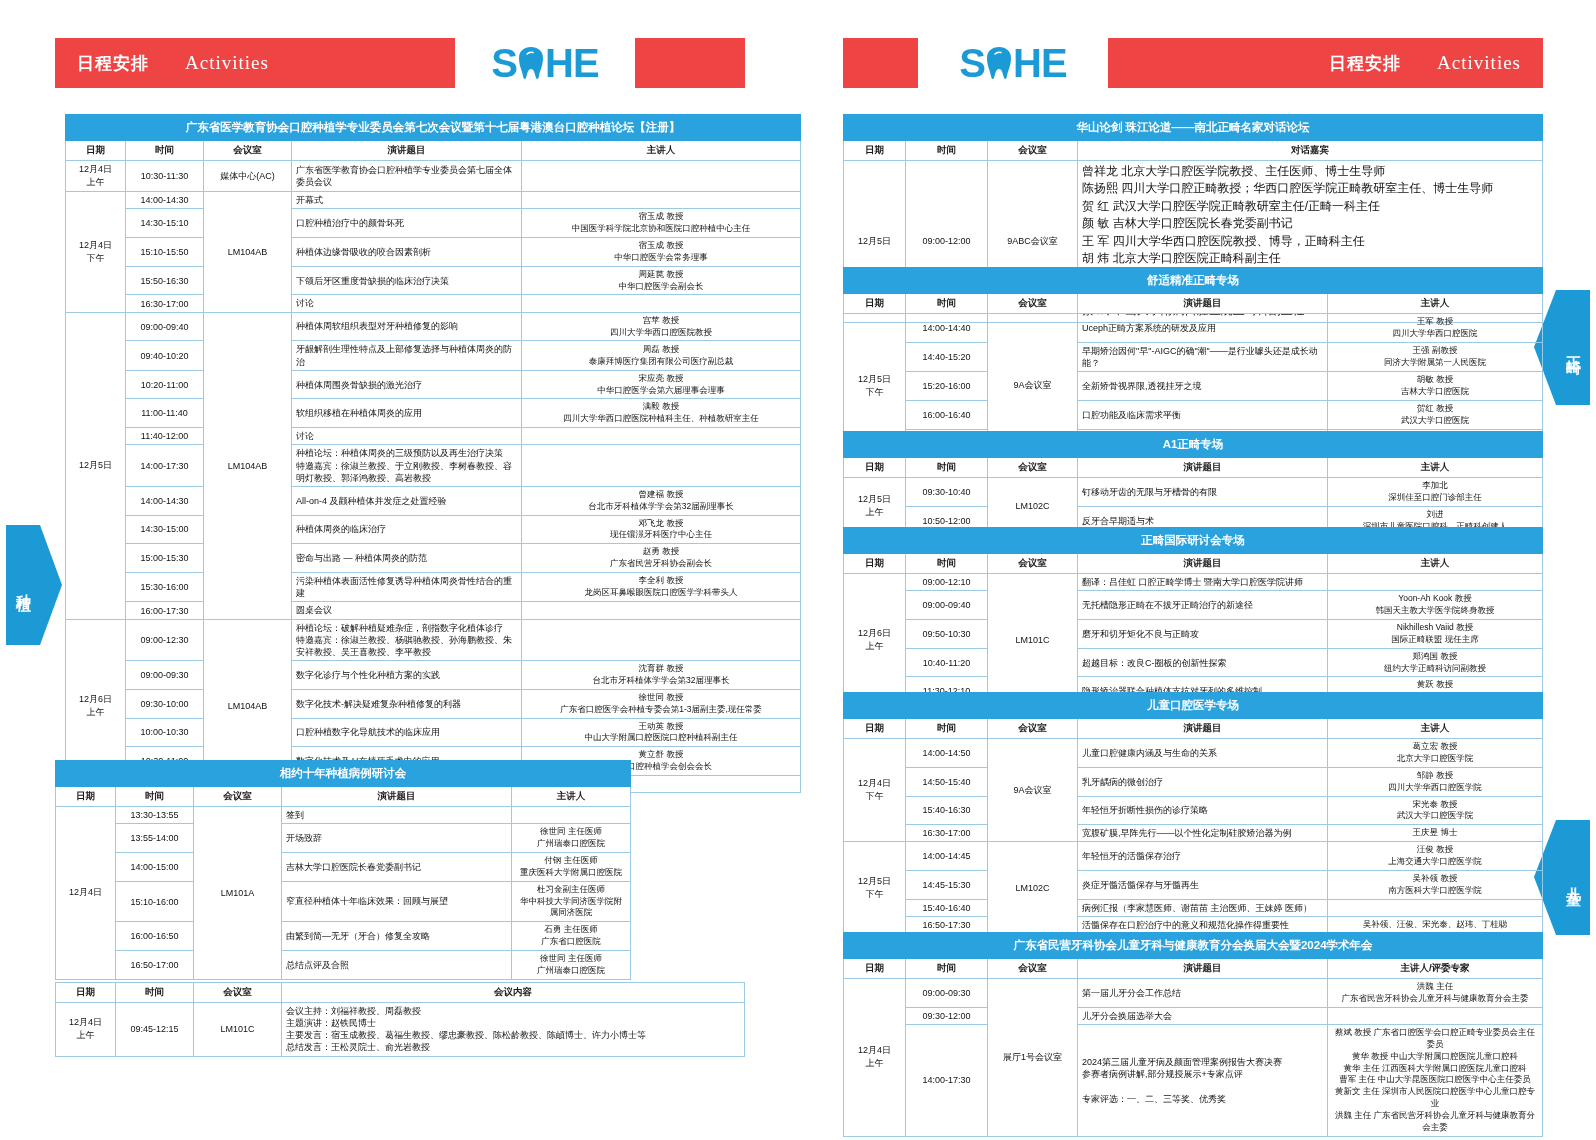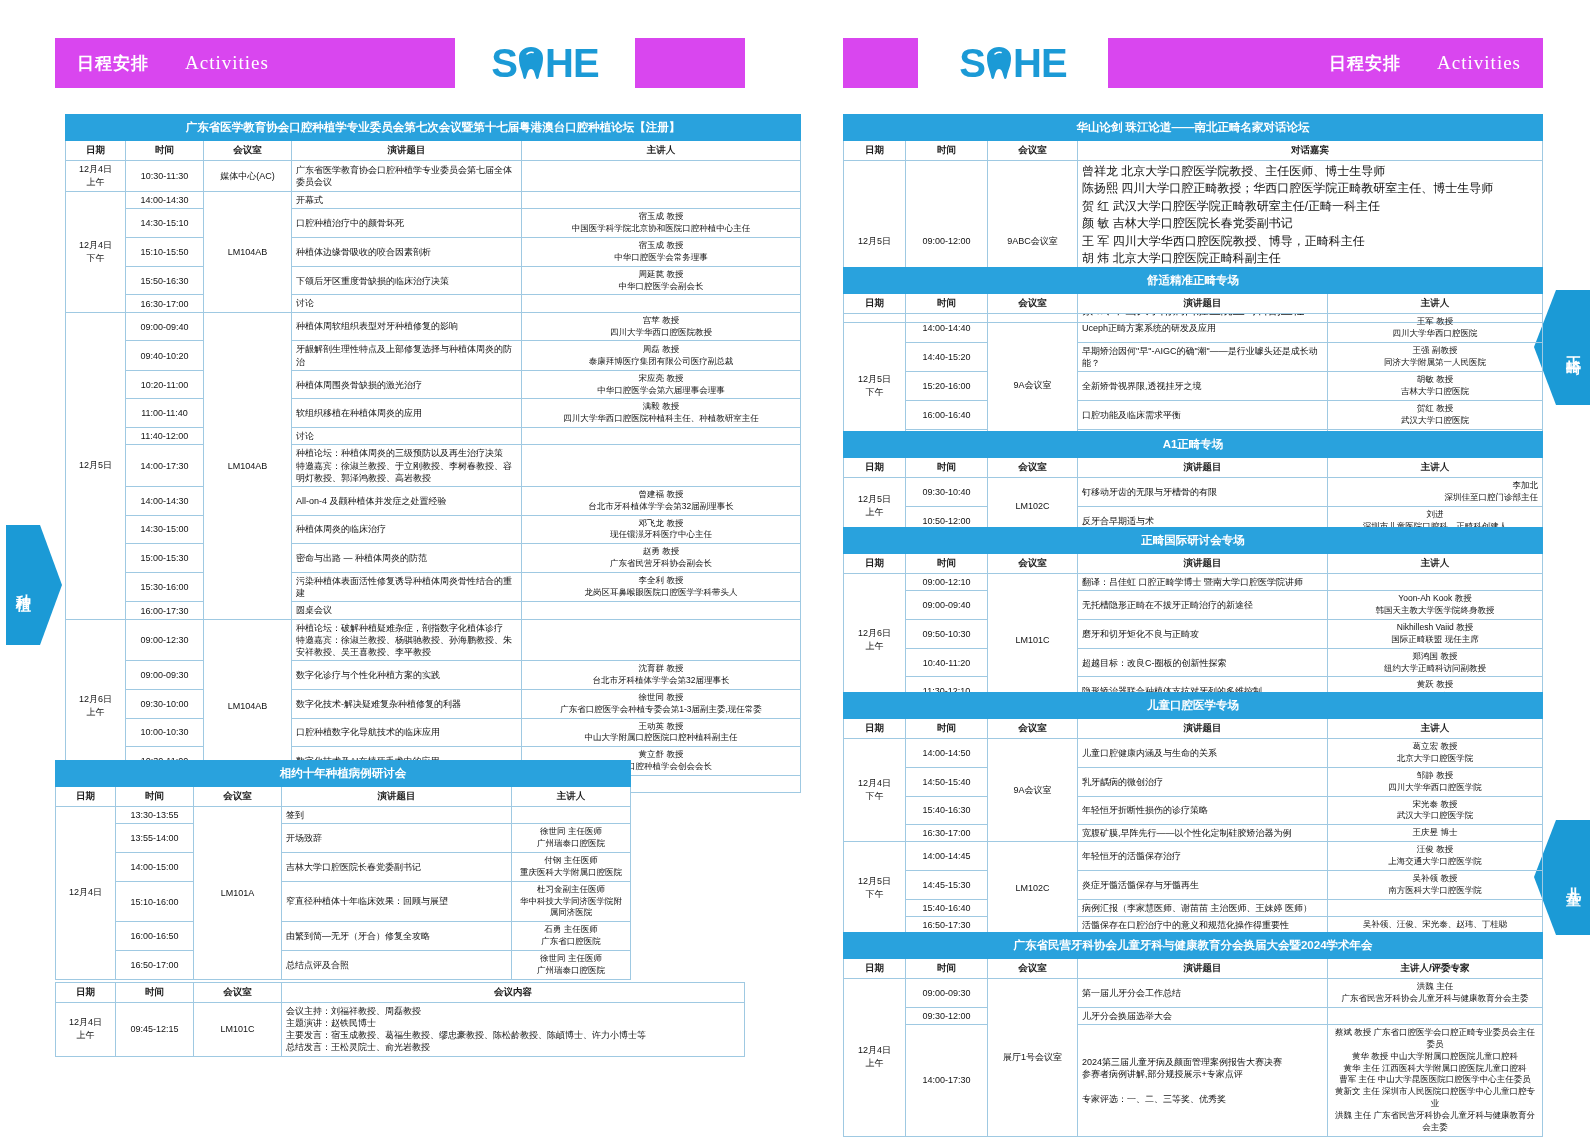--- a/index.html
+++ b/index.html
@@ -11,21 +11,21 @@
     color:#111;
     position:relative;
     overflow:hidden;
   }
   .page { position:absolute; top:0; width:798px; height:1140px; }
   .page.left { left:0; }
   .page.right { left:798px; }
 
   
   .hdr { position:absolute; top:38px; height:50px; display:flex; align-items:center; }
-  .hdr-band { background:#d946ef; height:50px; display:flex; align-items:center; }
+  .hdr-band { background:#ef4444; height:50px; display:flex; align-items:center; }
   .hdr-cn { font-size:17px; color:#ffffff; letter-spacing:1px; padding-left:22px; font-weight:bold;}
   .hdr-en { font-size:19px; color:#ffffff; letter-spacing:1px; padding-left:36px; padding-right:22px; font-family:"Liberation Serif", serif; }
   .logo { display:flex; align-items:center; justify-content:center; }
   .logo-txt { font-size:40px; font-weight:bold; color:#1b9ad6; letter-spacing:-1px; font-family:"Liberation Sans", sans-serif; }
   .logo-tooth { display:inline-block; width:26px; height:34px; position:relative; margin:0 1px; }
 
   
   .page.left .hdr { left:55px; width:690px; }
   .page.right .hdr { left:45px; width:700px; }
 
@@ -459,21 +459,21 @@
         <td>主讲人</td>
       </tr>
       </tbody>
         <tbody>
           <tr>
             <td class="date-cell" rowspan="2" style="white-space: pre-line;">12月5日
 上午</td>
             <td class="time-cell">09:30-10:40</td>
             <td class="room-cell" rowspan="2">LM102C</td>
             <td class="topic-cell" style="white-space: pre-line;">钉移动牙齿的无限与牙槽骨的有限</td>
-            <td class="spk-cell" style="white-space: pre-line; text-align: right;">李加北
+            <td class="spk-cell" style="white-space: pre-line;">李加北
 深圳佳至口腔门诊部主任</td>
           </tr>
           <tr>
             <td class="time-cell">10:50-12:00</td>
             <td class="topic-cell" style="white-space: pre-line;">反牙合早期适与术</td>
             <td class="spk-cell" style="white-space: pre-line;">刘进
 深圳市儿童医院口腔科、正畸科创建人</td>
           </tr>
         </tbody>
     </table>

